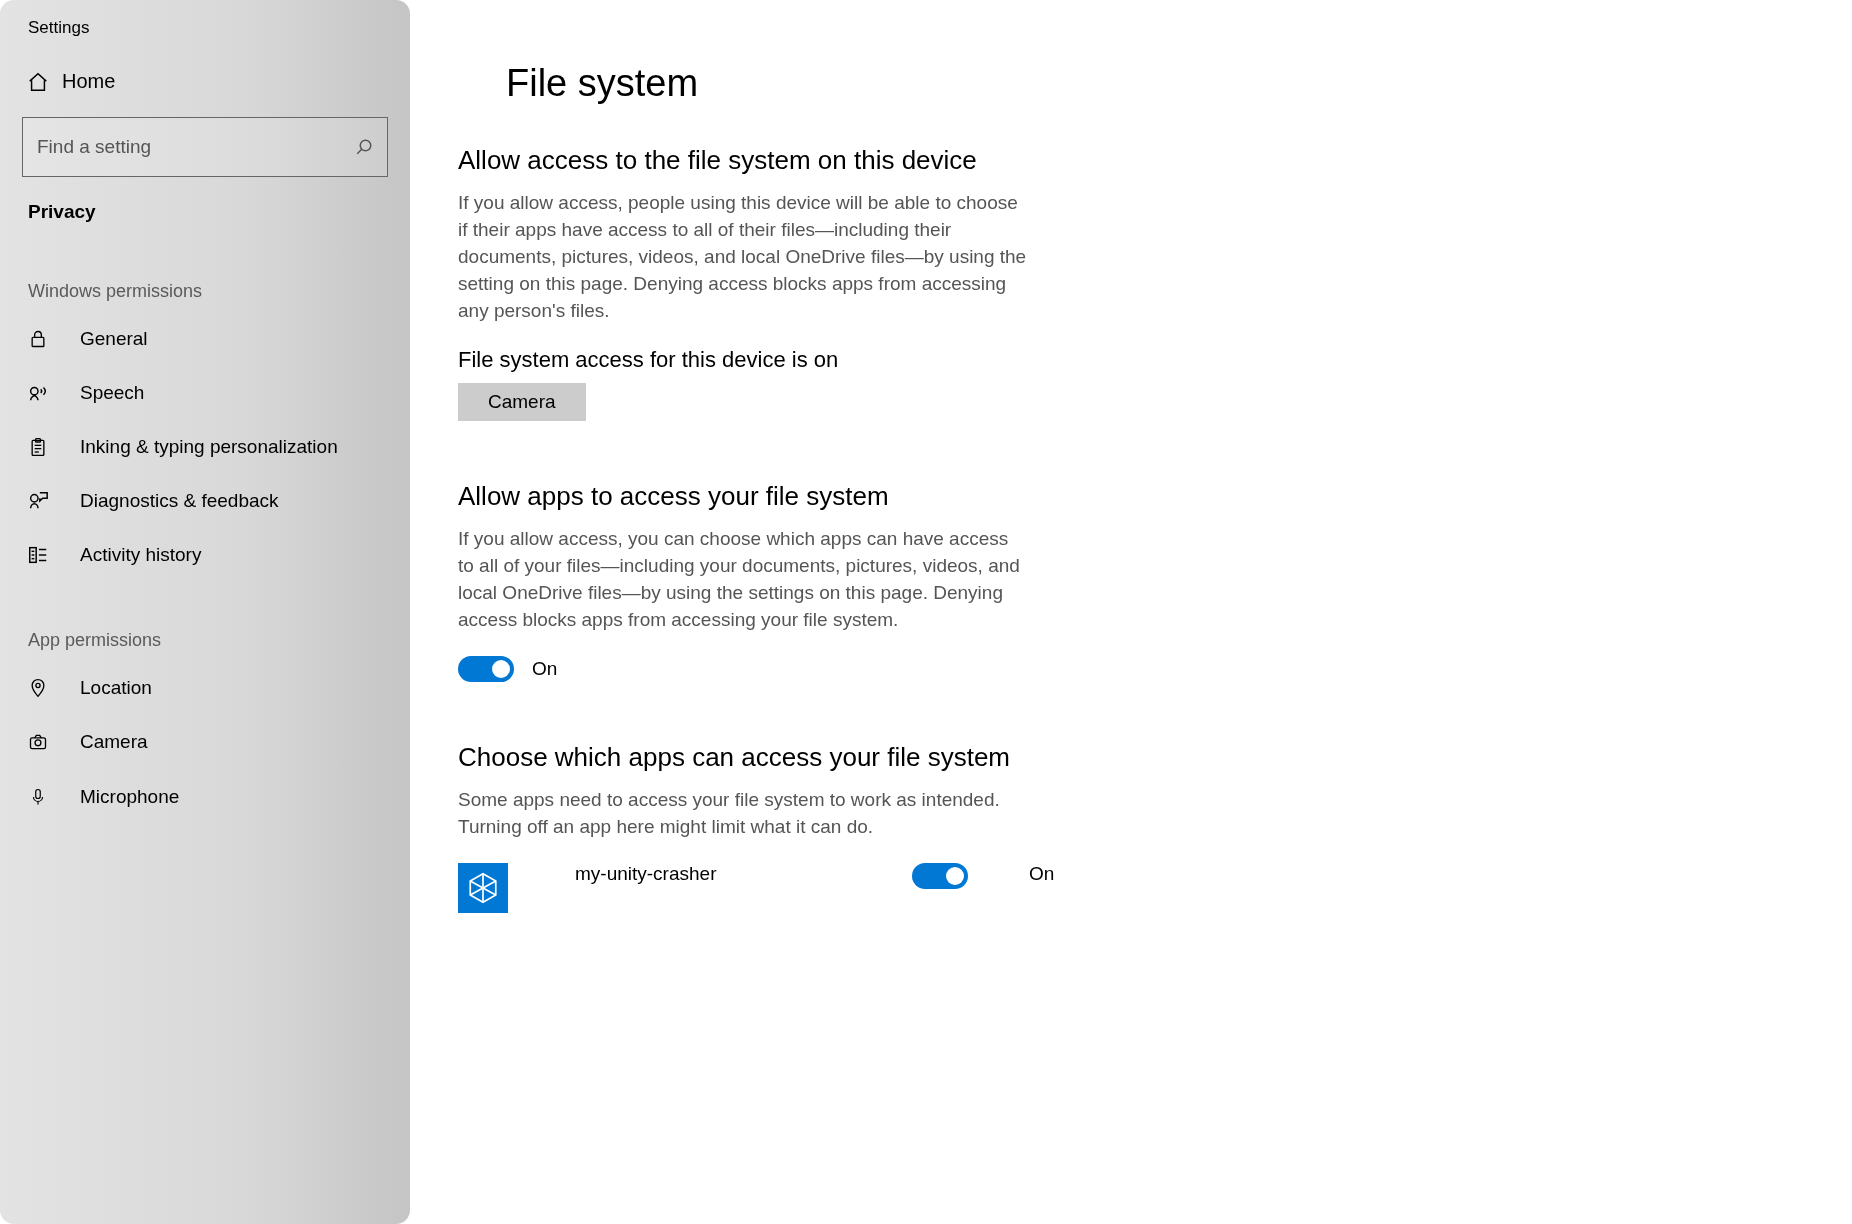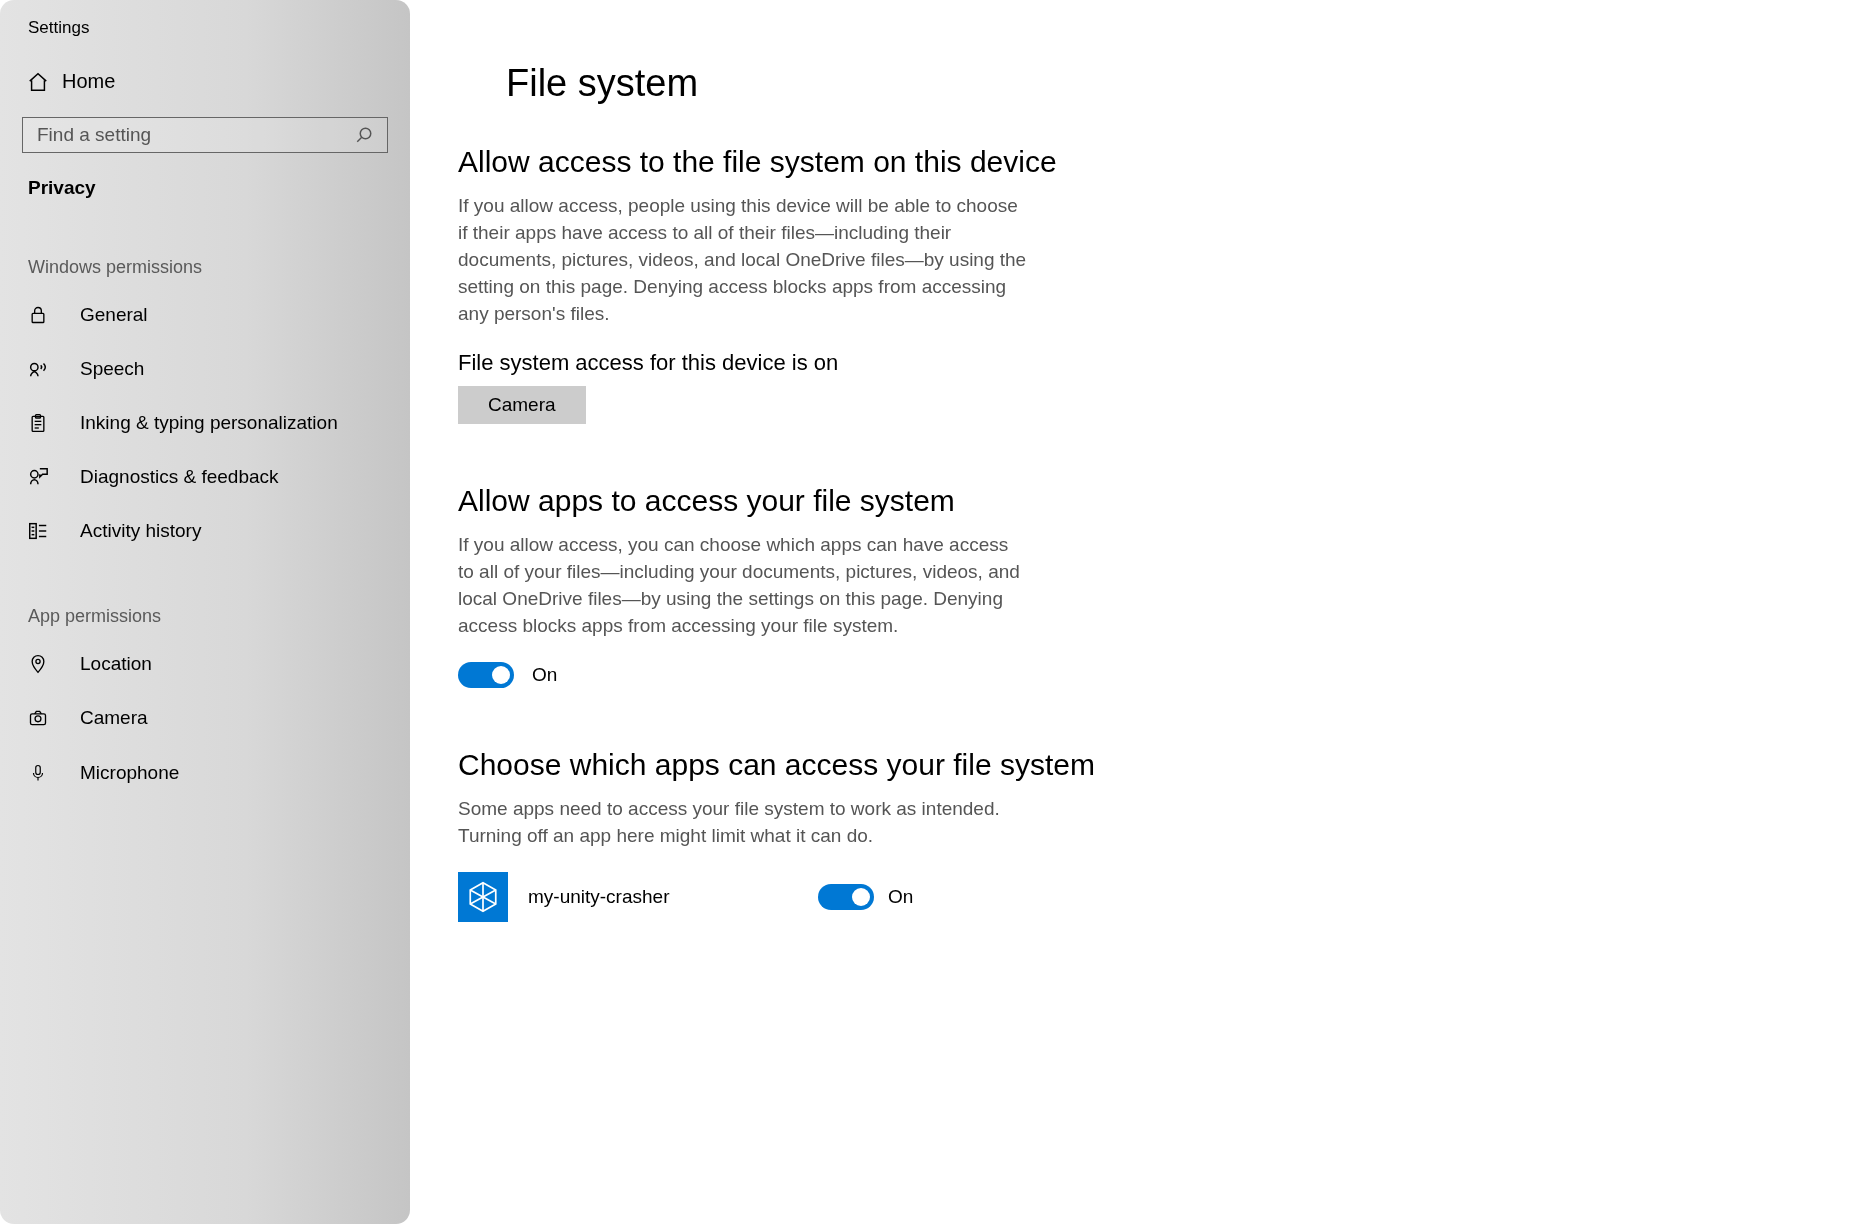--- a/index.html
+++ b/index.html
@@ -41,21 +41,21 @@
   .home-row .label { font-size: 20px; margin-left: 8px; }
   .search-wrap {
     margin: 10px 22px 18px 22px;
   }
   .search-box {
     display: flex;
     align-items: center;
     justify-content: space-between;
     border: 1.5px solid #666;
     background: rgba(255,255,255,0.12);
-    height: 36px;
+    height: 60px;
     padding: 0 14px;
   }
   .search-box input {
     border: none;
     background: transparent;
     outline: none;
     font-size: 19px;
     color: #555;
     width: 85%;
   }
@@ -96,21 +96,21 @@
     padding: 62px 40px 40px 48px;
     overflow-y: auto;
   }
   .page-title {
     font-size: 38px;
     font-weight: 400;
     margin-bottom: 40px;
     margin-left: 48px;
   }
   .section-title {
-    font-size: 30px;
+    font-size: 26px;
     font-weight: 400;
     margin-bottom: 14px;
   }
   .section-desc {
     font-size: 19px;
     color: #555;
     line-height: 1.42;
     max-width: 570px;
     margin-bottom: 22px;
   }
@@ -148,23 +148,23 @@
     right: 4px;
     top: 4px;
     width: 18px;
     height: 18px;
     border-radius: 50%;
     background: #fff;
   }
   .toggle-label { font-size: 19px; }
   .app-row {
     display: flex;
-    align-items: center;
     margin-top: 18px;
     max-width: 620px;
+    gap: 47px;
   }
   .app-icon {
     width: 50px;
     height: 50px;
     background: #0078d4;
     display: flex;
     align-items: center;
     justify-content: center;
     color: #fff;
     font-size: 30px;

